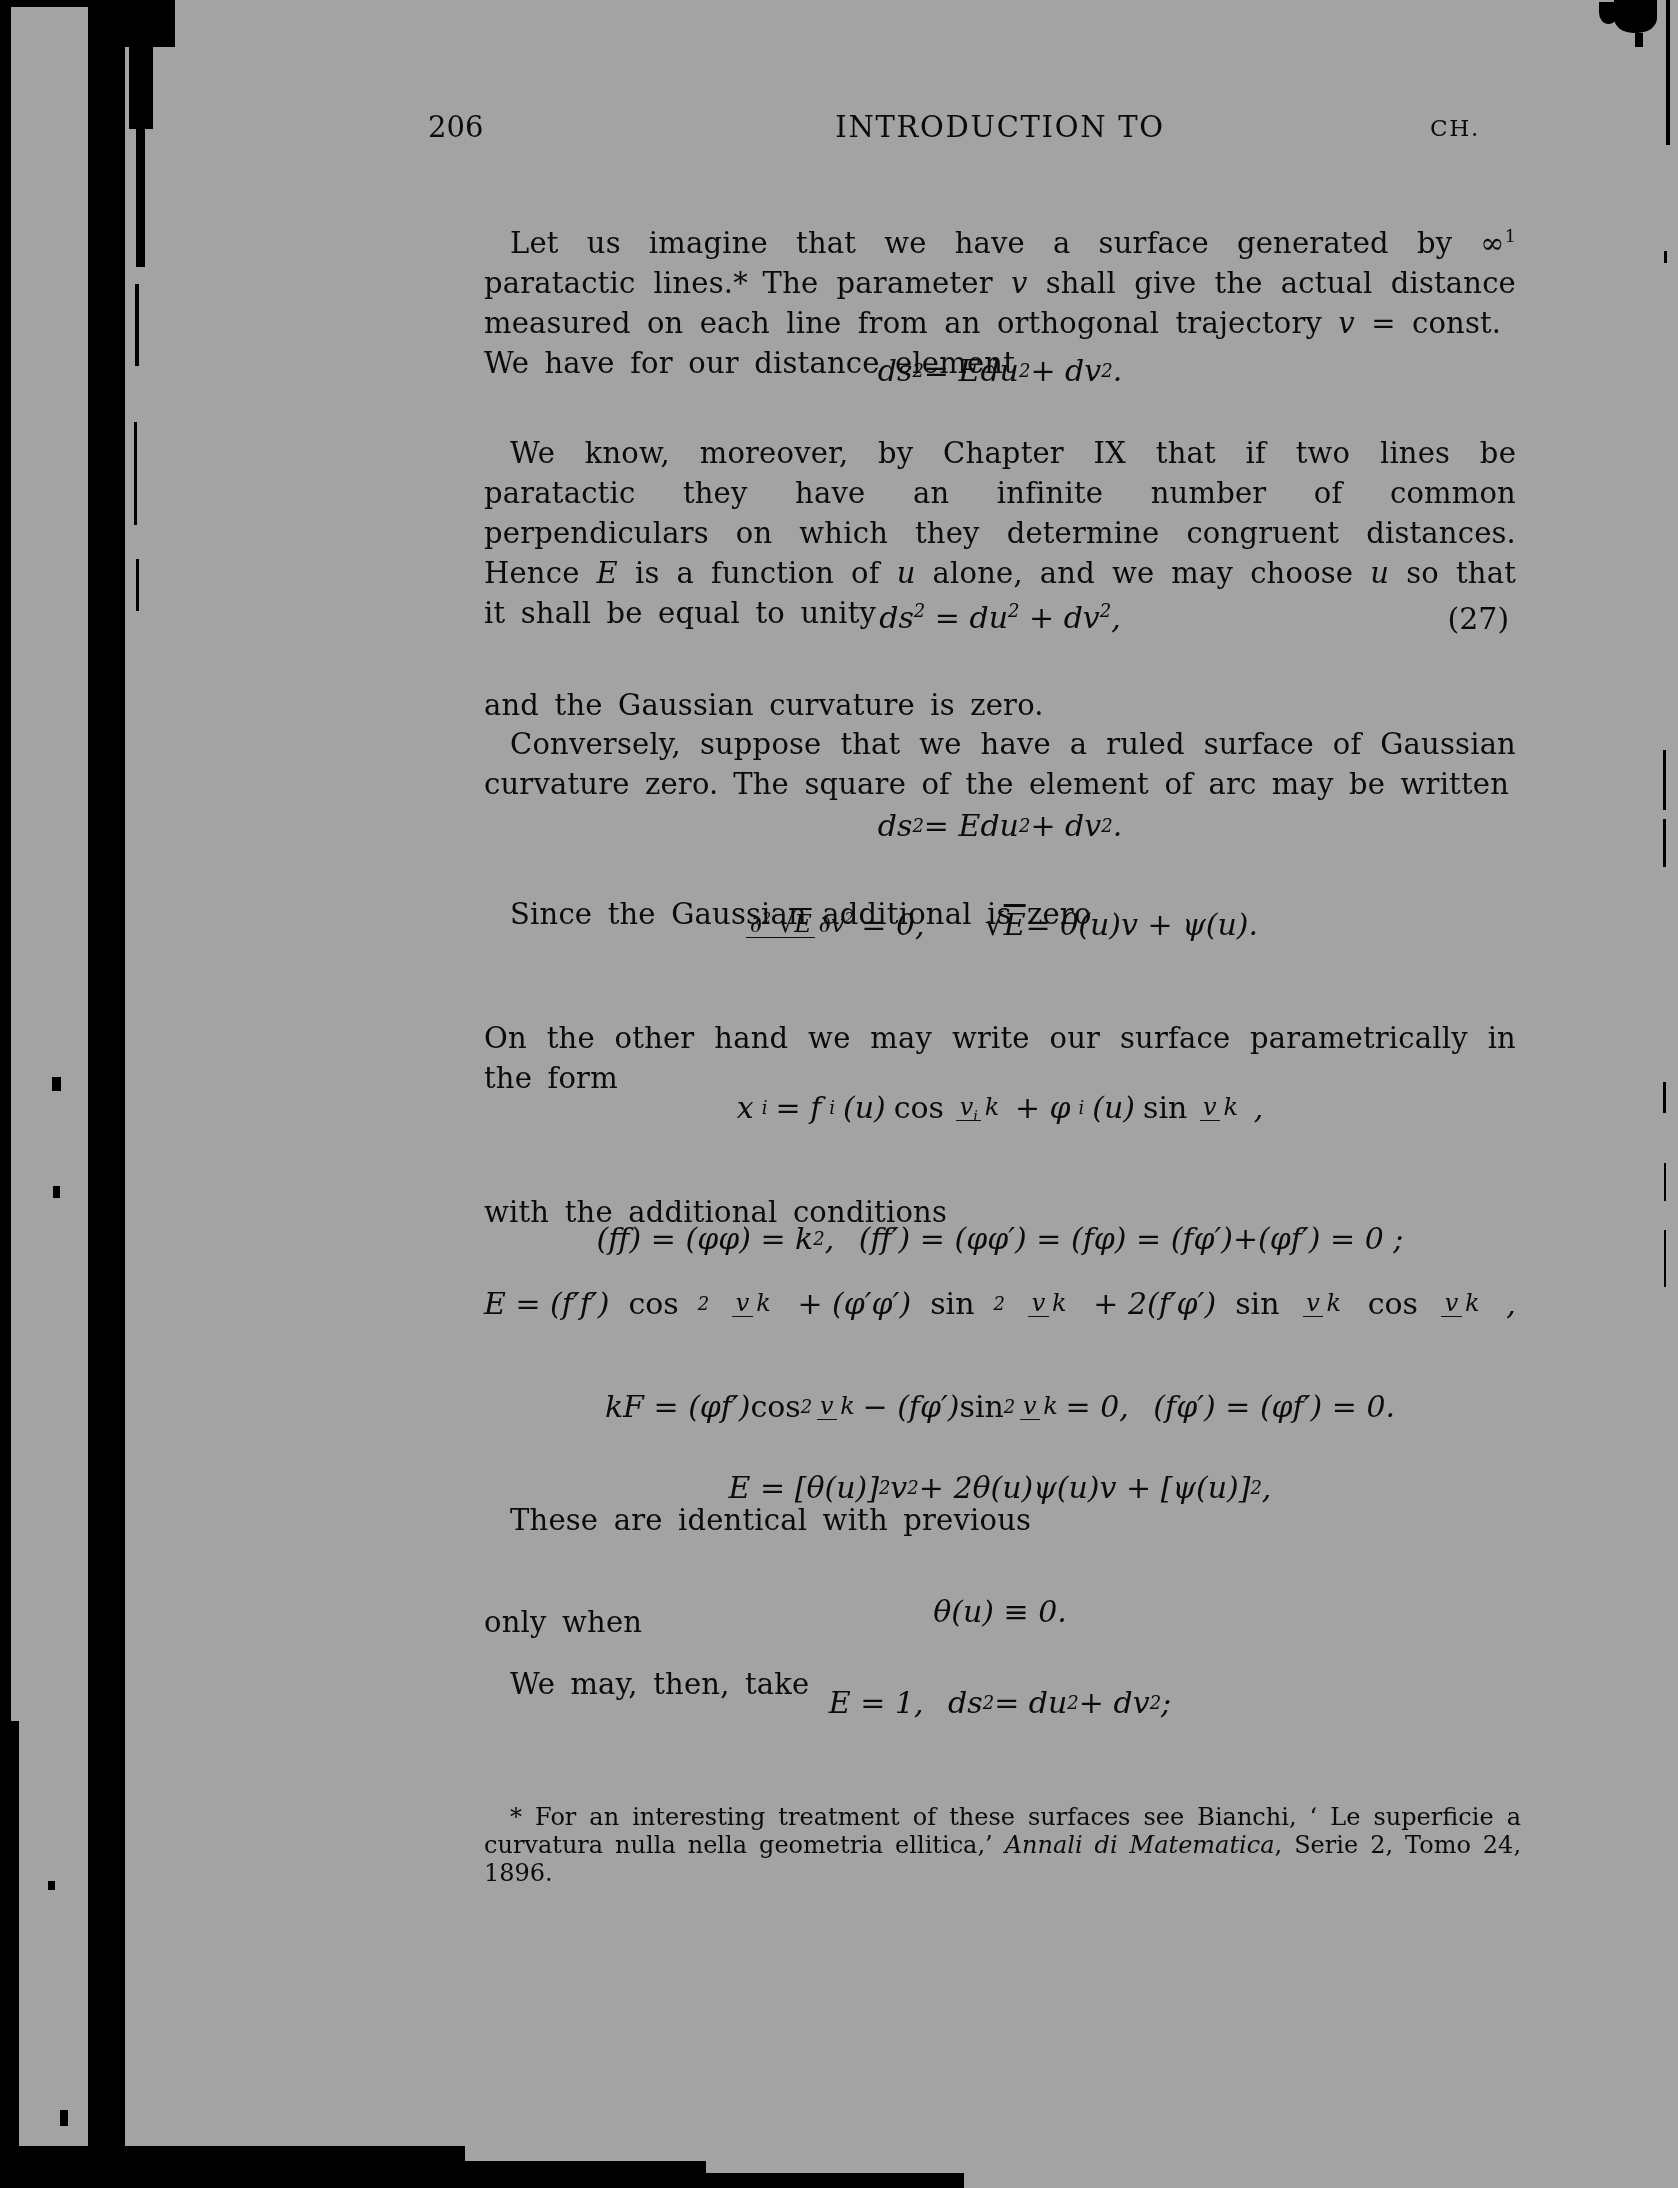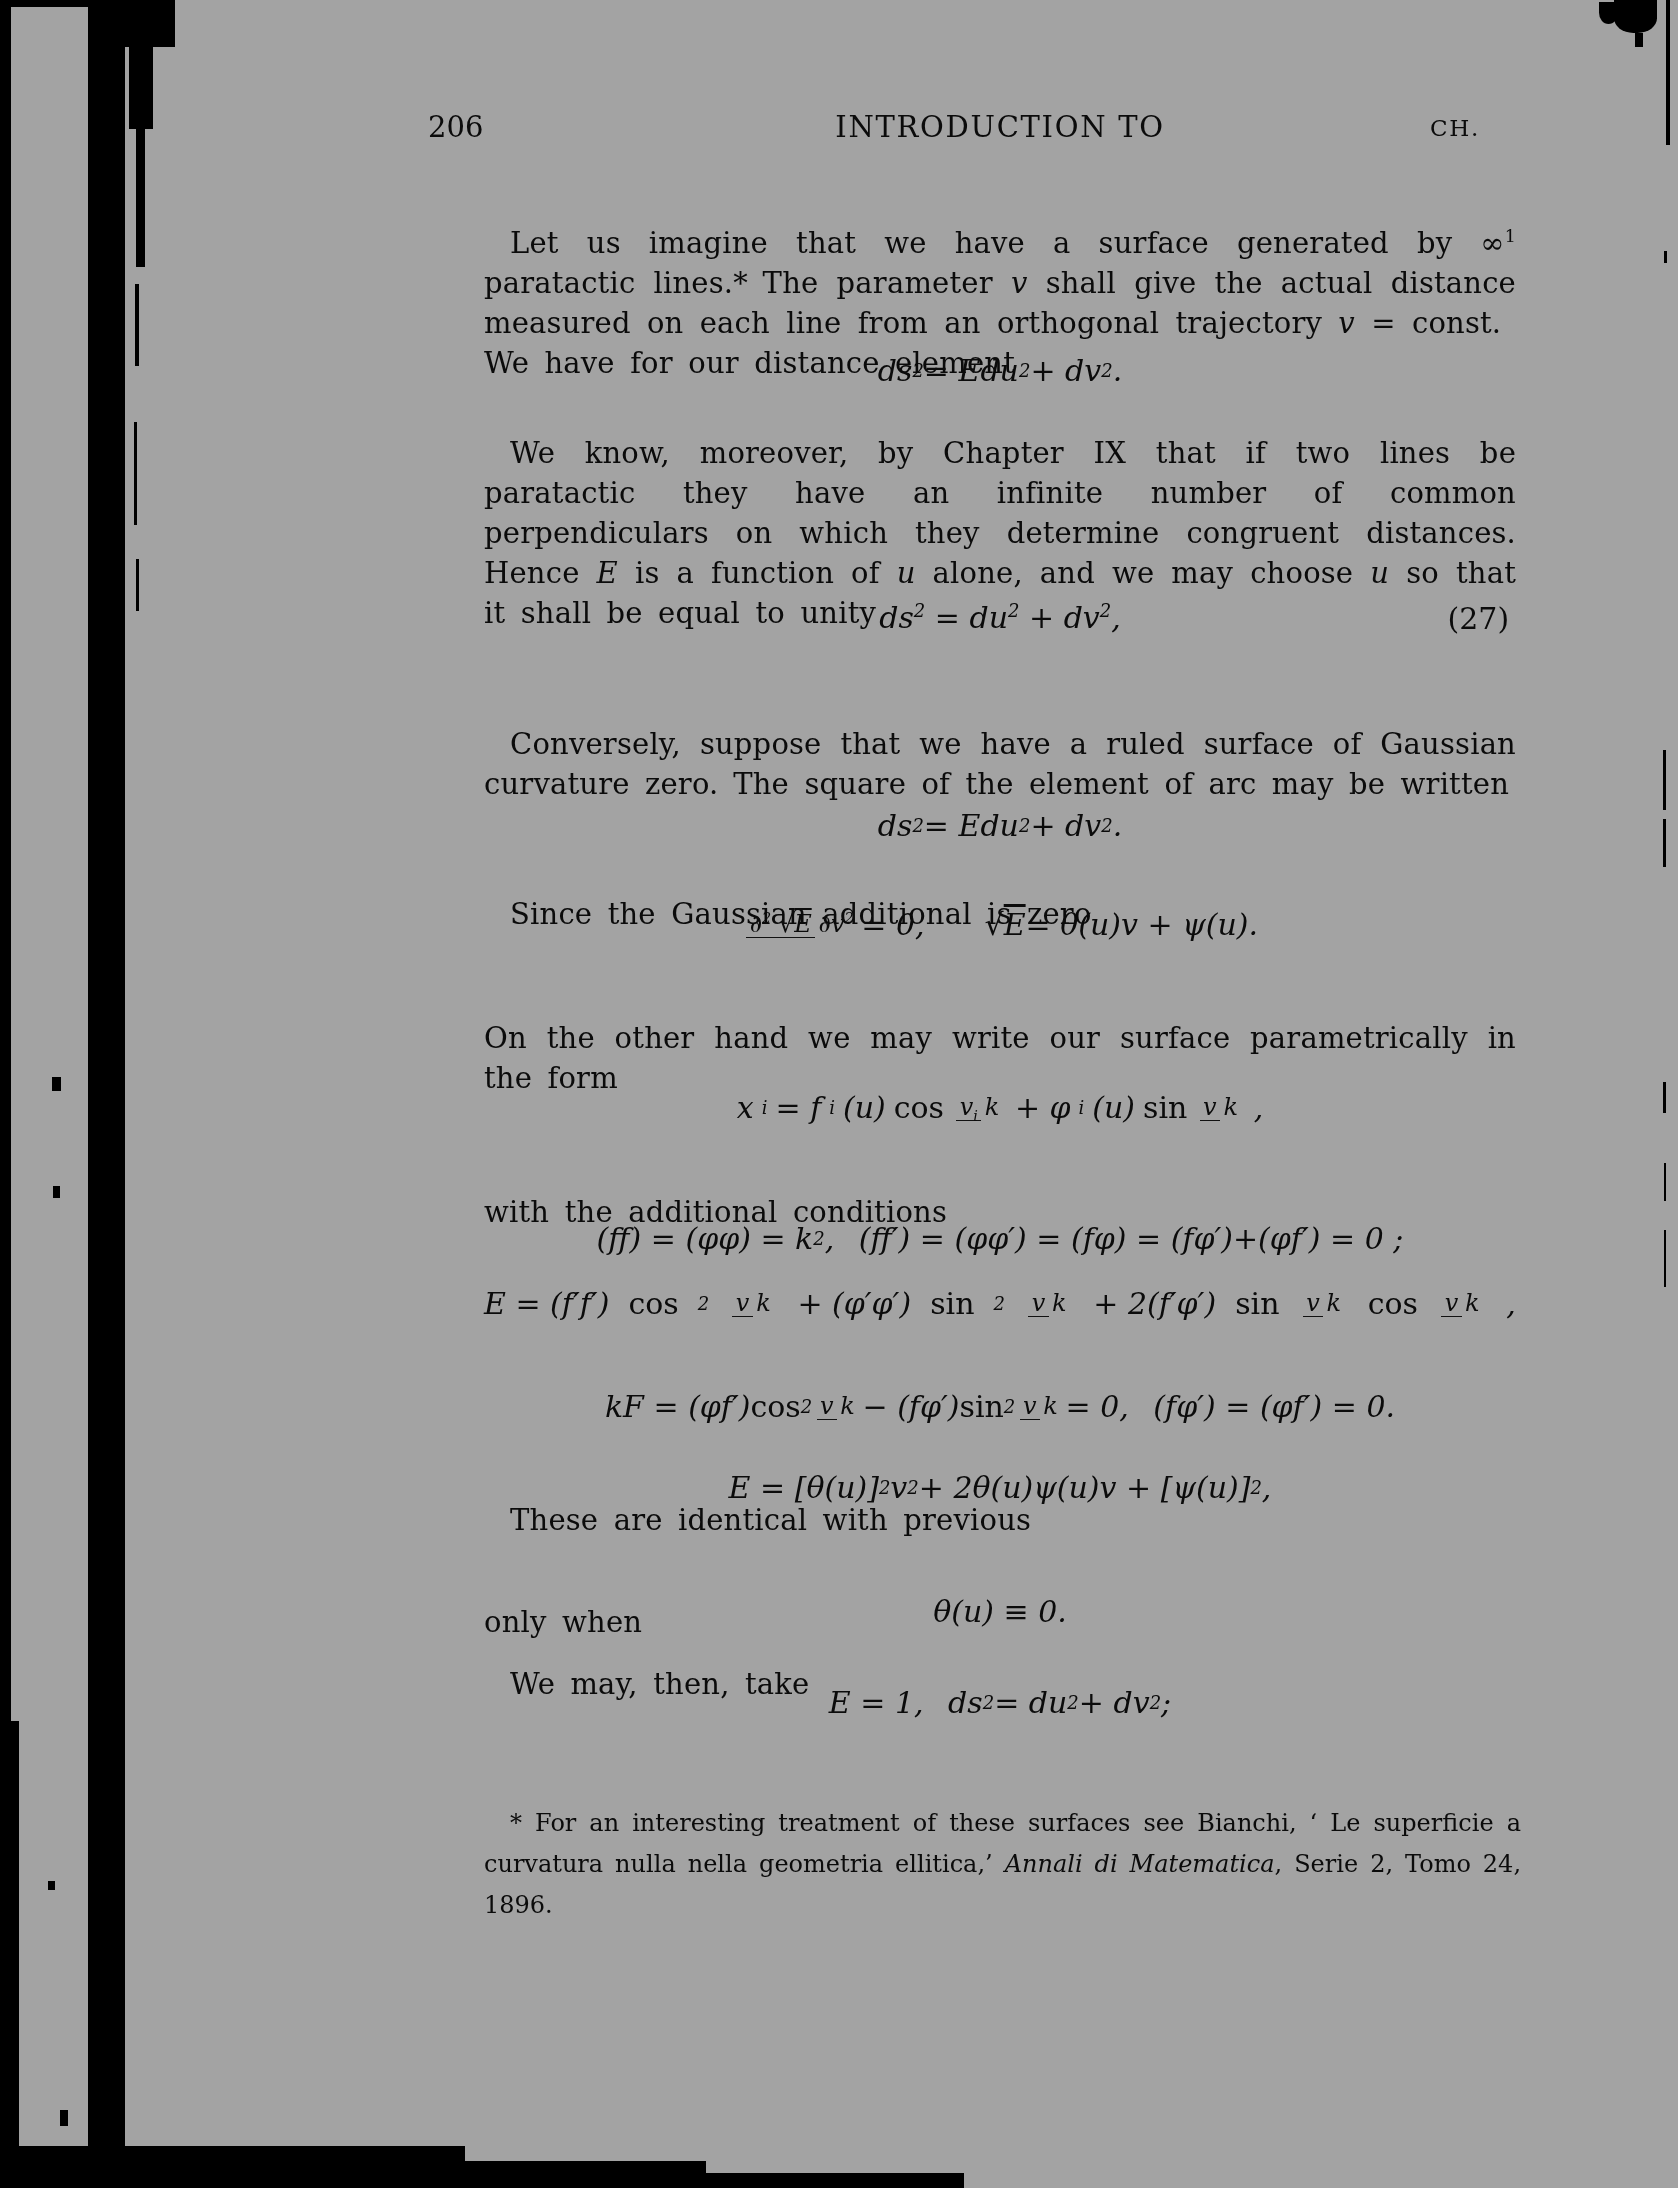--- a/index.html
+++ b/index.html
@@ -7,21 +7,21 @@
         font-family:"DejaVu Serif","Liberation Serif",serif;color:#0b0b0b;}
   
   .hdr{position:absolute;top:110px;height:38px;font-size:29px;}
   .pagenum{left:428px;}
   .runtitle{left:484px;width:1032px;text-align:center;letter-spacing:1.7px;}
   .chap{left:1430px;font-size:23px;letter-spacing:1.7px;top:115px;}
   .para{position:absolute;left:484px;width:1032px;font-size:29px;line-height:40px;
         text-align:justify;word-spacing:6px;letter-spacing:0.2px;}
   .noindent{text-indent:0;}
   .indent{text-indent:26px;}
-  .footnote{position:absolute;left:484px;width:1037px;font-size:24px;line-height:41px;
+  .footnote{position:absolute;left:484px;width:1037px;font-size:24px;line-height:28px;
         text-align:justify;word-spacing:3.4px;text-indent:26px;}
   
   .eqrow{position:absolute;left:484px;width:1032px;display:flex;justify-content:center;
          align-items:center;font-size:30px;font-style:italic;line-height:1.1;}
   .eqrow .rm{font-style:normal;}
   sup{font-size:60%;line-height:0;}
   sub{font-size:60%;line-height:0;}
   .frac{display:inline-flex;align-items:center;vertical-align:middle;
         margin:0 4.3px;font-size:80%;line-height:1.12;}
   .frac .fn{display:block;padding:0 3.4px;border-bottom:1.9px solid #111;}
@@ -72,20 +72,21 @@
 
   <div class="eqrow" style="top:354px;">ds<sup>2</sup> = Edu<sup>2</sup> + dv<sup>2</sup>.</div>
 
   <p class="para indent" style="top:404px;">We know, moreover, by Chapter IX that if two lines be paratactic they have an infinite number of common perpendiculars on which they determine congruent distances. Hence <i>E</i> is a function of <i>u</i> alone, and we may choose <i>u</i> so that it shall be equal to unity</p>
 
   <div class="eqrow" style="top:601px;">
     <span>ds<sup>2</sup> = du<sup>2</sup> + dv<sup>2</sup>,</span>
     <span class="eqlabel">(27)</span>
   </div>
 
+  <p class="para noindent" style="top:656px;">and the Gaussian curvature is zero.</p>
 
   <p class="para indent" style="top:695px;">Conversely, suppose that we have a ruled surface of Gaussian curvature zero. The square of the element of arc may be written</p>
 
   <div class="eqrow" style="top:809px;">ds<sup>2</sup> = Edu<sup>2</sup> + dv<sup>2</sup>.</div>
 
   <p class="para indent" style="top:865px;">Since the Gaussian additional is zero</p>
 
   <div class="eqrow" style="top:908px;"><span class="frac">
         <span class="fn">∂<sup>2</sup> <span class="sqrt">√<span class="rad">E</span></span></span>
         <span class="fd">∂v<sup>2</sup></span>

